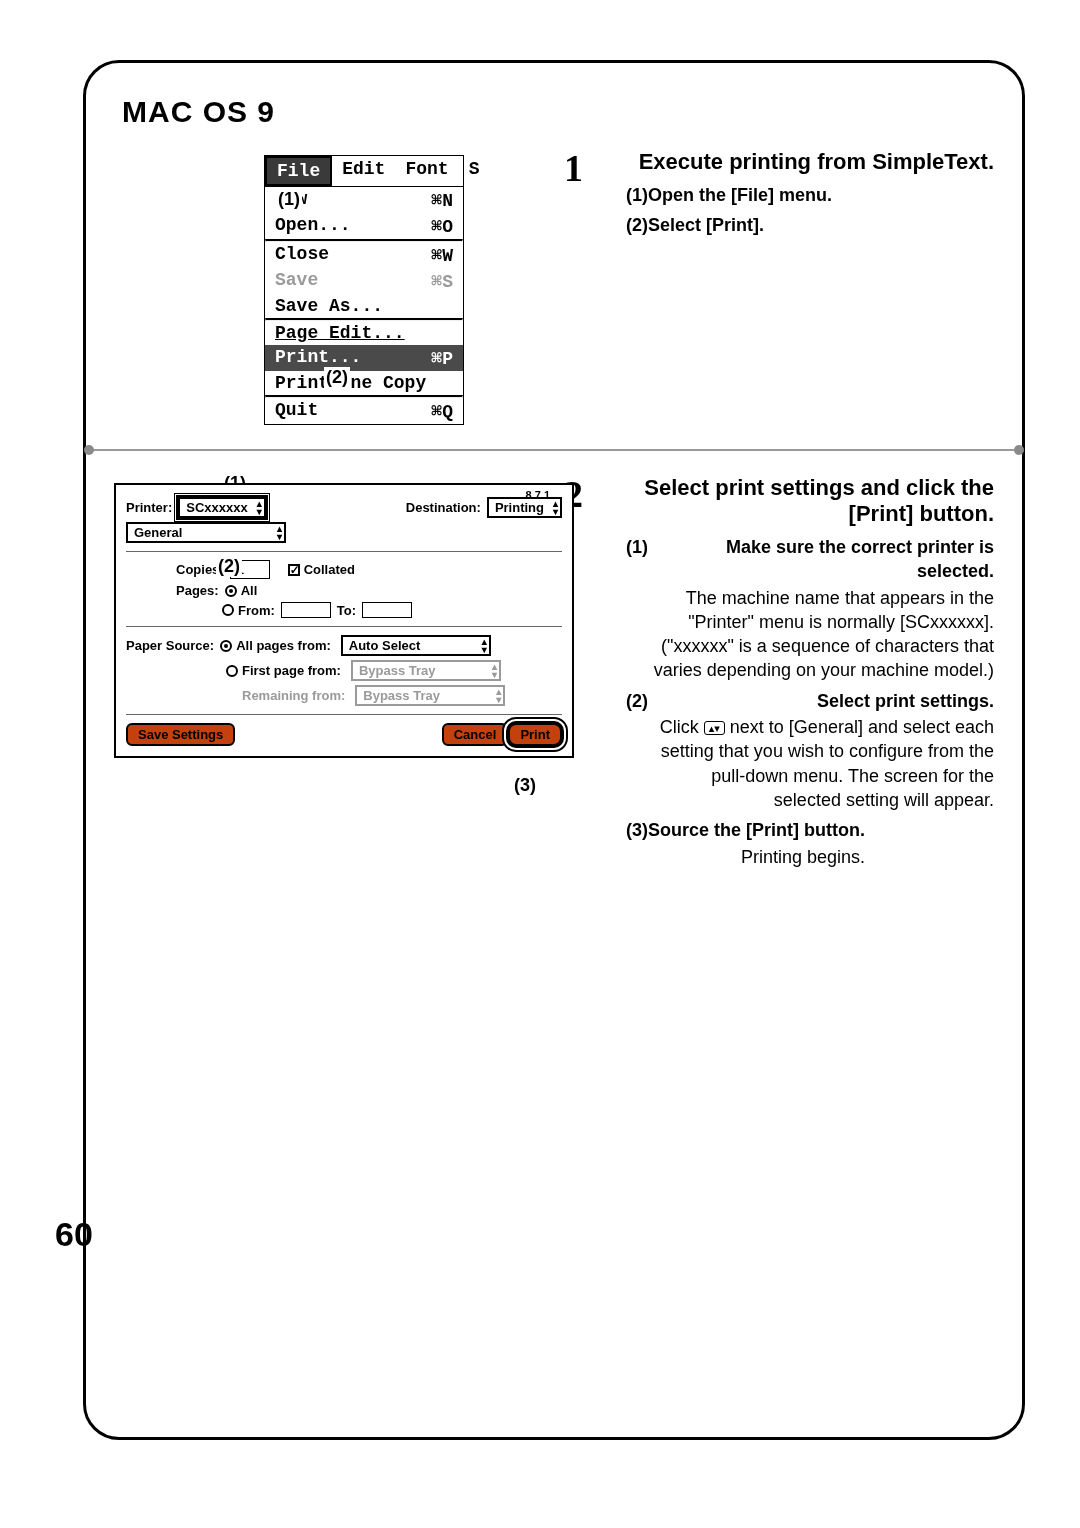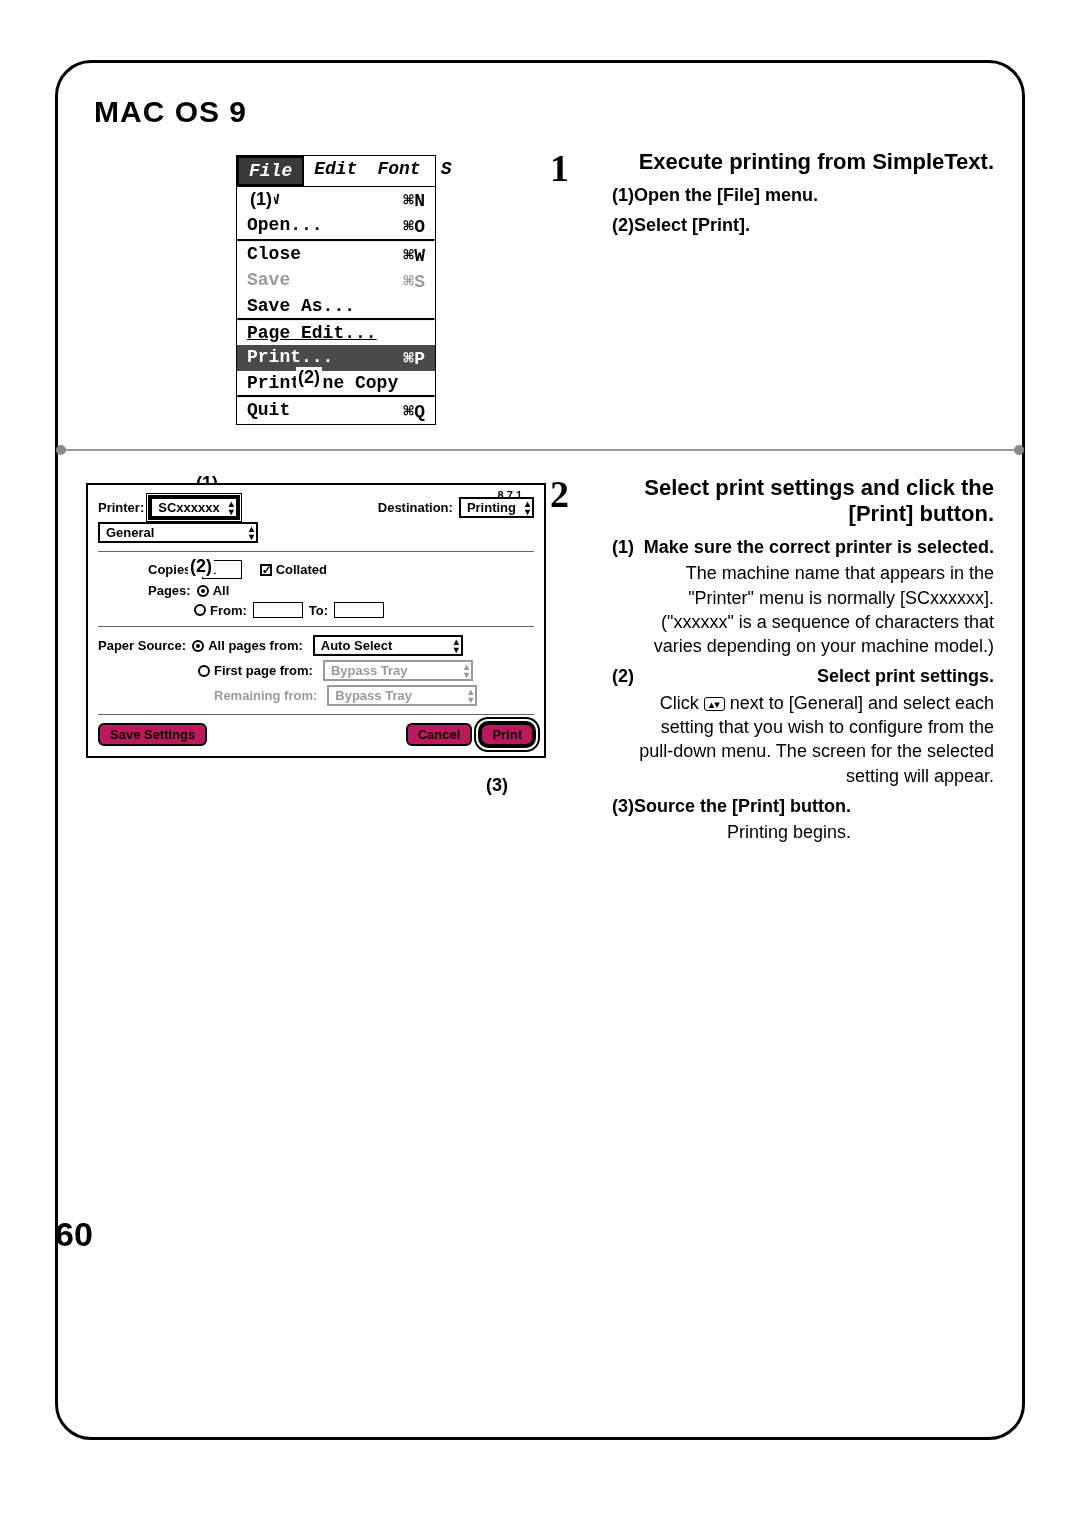--- a/index.html
+++ b/index.html
@@ -6,21 +6,21 @@
   html, body {
     margin: 0; padding: 0;
     width: 1080px; height: 1528px;
     background: #fff;
     font-family: Arial, Helvetica, sans-serif;
     color: #000;
   }
   .page {
     position: relative;
     width: 1080px; height: 1292px;
-    padding: 60px 55px 40px 55px;
+    padding: 60px 55px 40px 83px;
   }
   .inner-frame {
     border: 3px solid #000;
     border-radius: 36px;
     width: 100%;
     height: 1380px;
     padding: 32px 28px 20px 28px;
     position: relative;
   }
   .section-title {
@@ -38,21 +38,21 @@
     margin-left: 150px;
     margin-top: 6px;
     width: 200px;
     border: 1px solid #000;
     background: #fff;
     font-family: "Courier New", monospace;
     font-weight: bold;
     font-size: 18px;
   }
   .menu-bar { display: flex; border-bottom: 1px solid #000; }
-  .menu-bar div { padding: 3px 10px; font-style: italic; }
+  .menu-bar div { padding: 3px 10px; }
   .menu-bar .file-tab {
     background: #3a3a3a; color: #fff;
     border: 2px solid #000;
   }
   .menu-body { }
   .menu-item {
     display: flex; justify-content: space-between;
     padding: 2px 10px;
   }
   .menu-item.disabled { color: #9a9a9a; }
@@ -154,26 +154,26 @@
     display: inline-block; width: 12px; height: 12px;
     border: 2px solid #000; vertical-align: middle; margin-right: 4px;
     position: relative;
   }
   .checkbox.checked::after {
     content: "✓"; position: absolute; left: 0; top: -3px; font-size: 12px;
   }
   .dlg-sep { border-top: 1px solid #000; margin: 8px 0; opacity: .6; }
   .btn {
     border: 2px solid #000; border-radius: 6px;
-    padding: 2px 10px; background: #be185d;
+    padding: 2px 10px; background: #c2410c;
     font-weight: bold; font-size: 13px;
   }
   .btn.default { box-shadow: 0 0 0 2px #000, 0 0 0 4px #fff, 0 0 0 6px #000; border-radius: 8px; }
   .dlg-btnbar { display: flex; justify-content: space-between; margin-top: 8px; }
-  .dlg-btnbar .right-btns { display: flex; gap: 8px; }
+  .dlg-btnbar .right-btns { display: flex; }
   .disabled-text { color: #9a9a9a; }
   .inline-updown {
     display:inline-block;border:1px solid #000;border-radius:3px;
     padding:0 4px;font-size:11px;vertical-align:middle;line-height:12px;
   }
   .page-number {
     position: absolute;
     left: 55px; bottom: 38px;
     font-size: 34px; font-weight: bold;
   }

